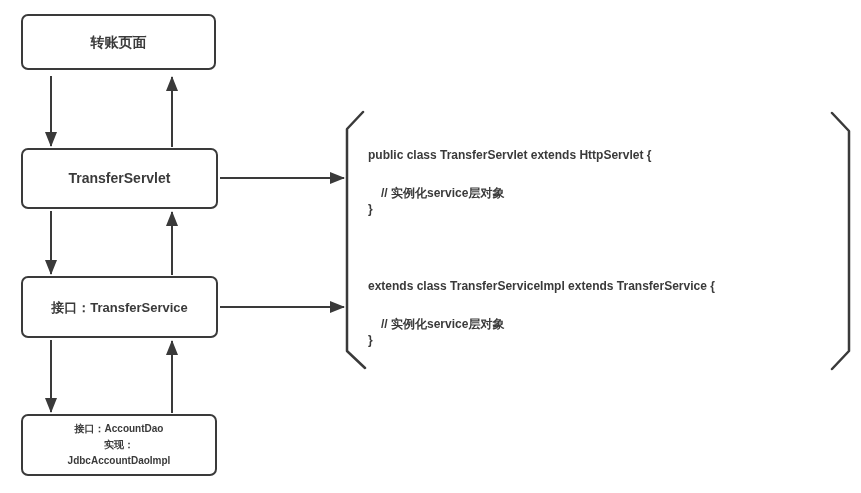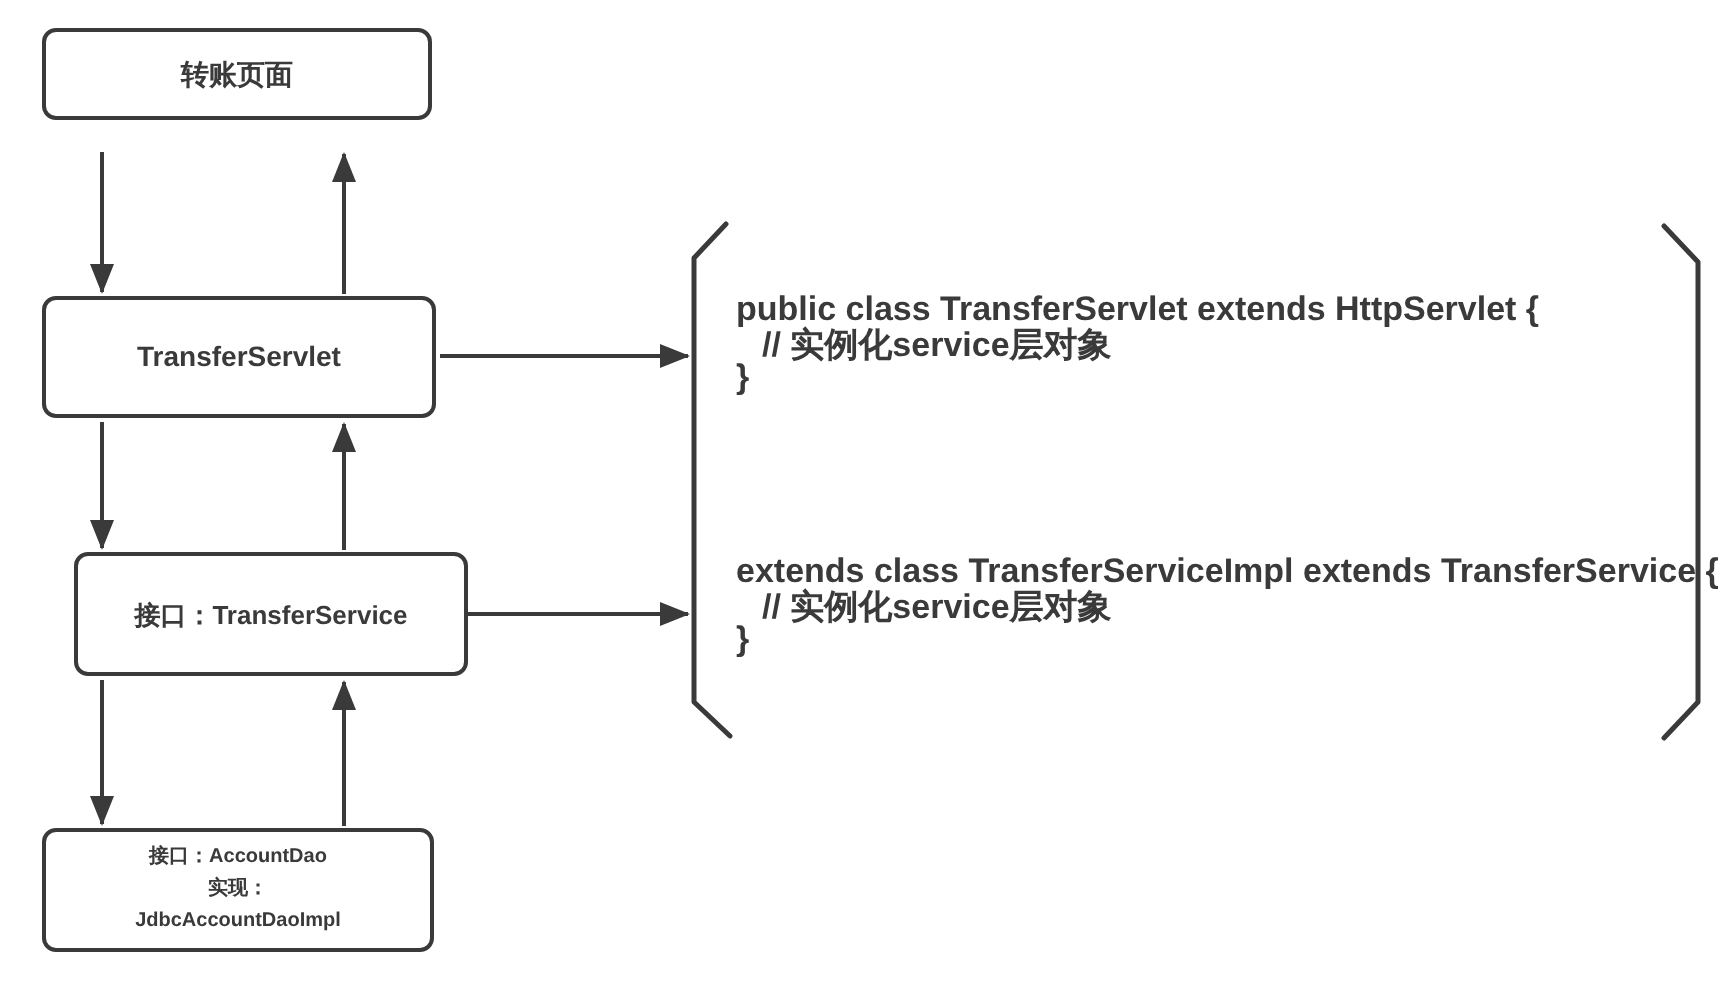--- a/index.html
+++ b/index.html
@@ -31,37 +31,37 @@
     display: flex;
     flex-direction: column;
     align-items: center;
     justify-content: center;
     text-align: center;
     color: #3a3a3a;
     font-weight: bold;
     line-height: 17px;
   }
   .node .bl { white-space: nowrap; }
-  #box-transfer-page   { left: 21px;  top: 14px;  width: 195px; height: 46px; font-size: 14px; }
+  #box-transfer-page   { left: 21px;  top: 14px;  width: 195px; height: 56px; font-size: 14px; }
   #box-transfer-servlet{ left: 21px;  top: 148px; width: 197px; height: 61px; font-size: 14px; }
-  #box-transfer-service{ left: 21px;  top: 276px; width: 197px; height: 62px; font-size: 13px; margin-left: 16px; }
+  #box-transfer-service{ left: 21px;  top: 276px; width: 197px; height: 62px; font-size: 13px; }
   #box-account-dao     { left: 21px;  top: 414px; width: 196px; height: 62px; font-size: 10px; line-height: 16px; }
   .code-block {
     position: absolute;
     left: 368px;
     color: #3a3a3a;
-    font-size: 17px;
+    font-size: 12px;
     font-weight: bold;
     line-height: 16px;
     white-space: nowrap;
   }
   #code-block-1 { top: 147px; }
   #code-block-2 { top: 278px; }
   .code-line.indent { padding-left: 13px; }
-  .code-line.after-gap { margin-top: 2px; }
+  .code-line.after-gap { margin-top: 22px; }
 </style>
 </head>
 <body>
 
 <div id="canvas">
 
   <svg id="wires" viewBox="0 0 861 493" xmlns="http://www.w3.org/2000/svg">
     <defs>
       <marker id="arrow" markerUnits="userSpaceOnUse" markerWidth="15" markerHeight="12" refX="14" refY="6" orient="auto">
         <path d="M0,0 L15,6 L0,12 Z" fill="#3a3a3a"></path>

